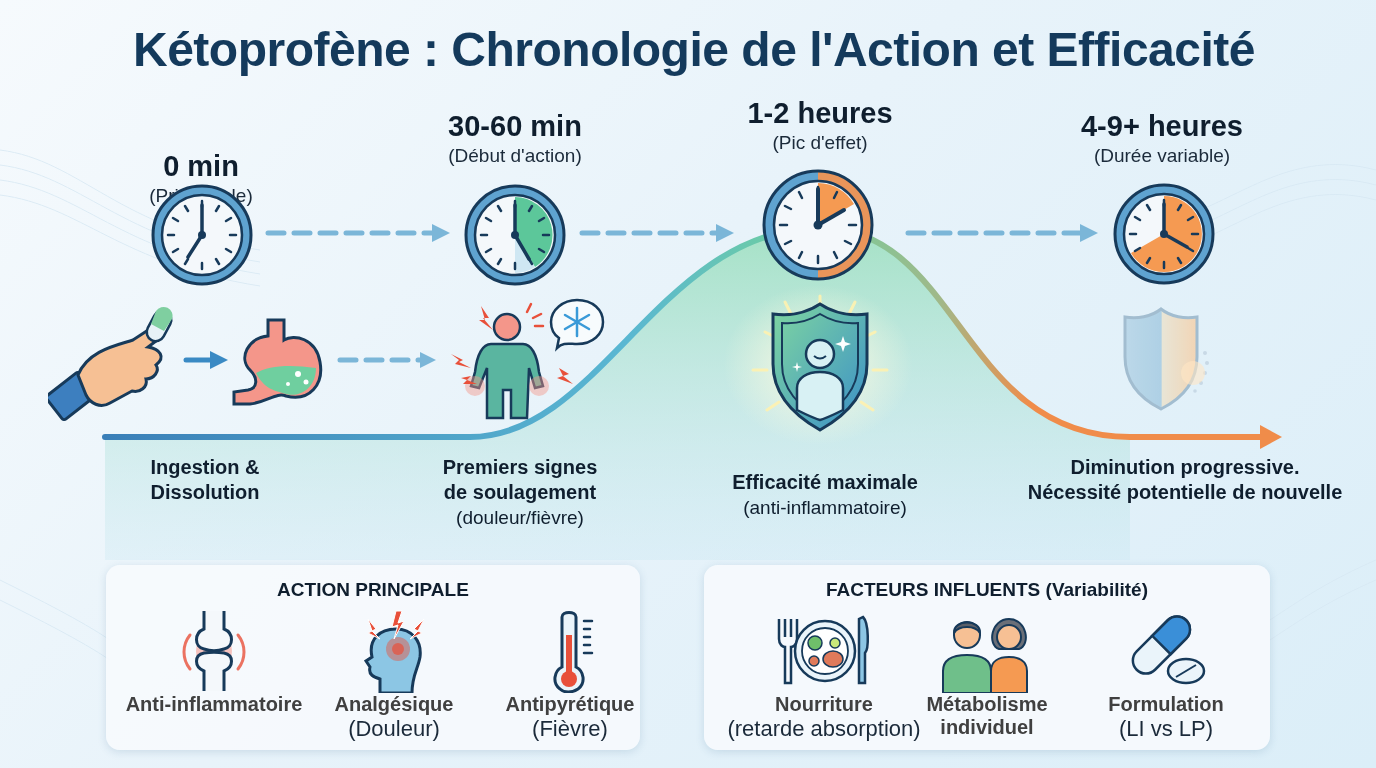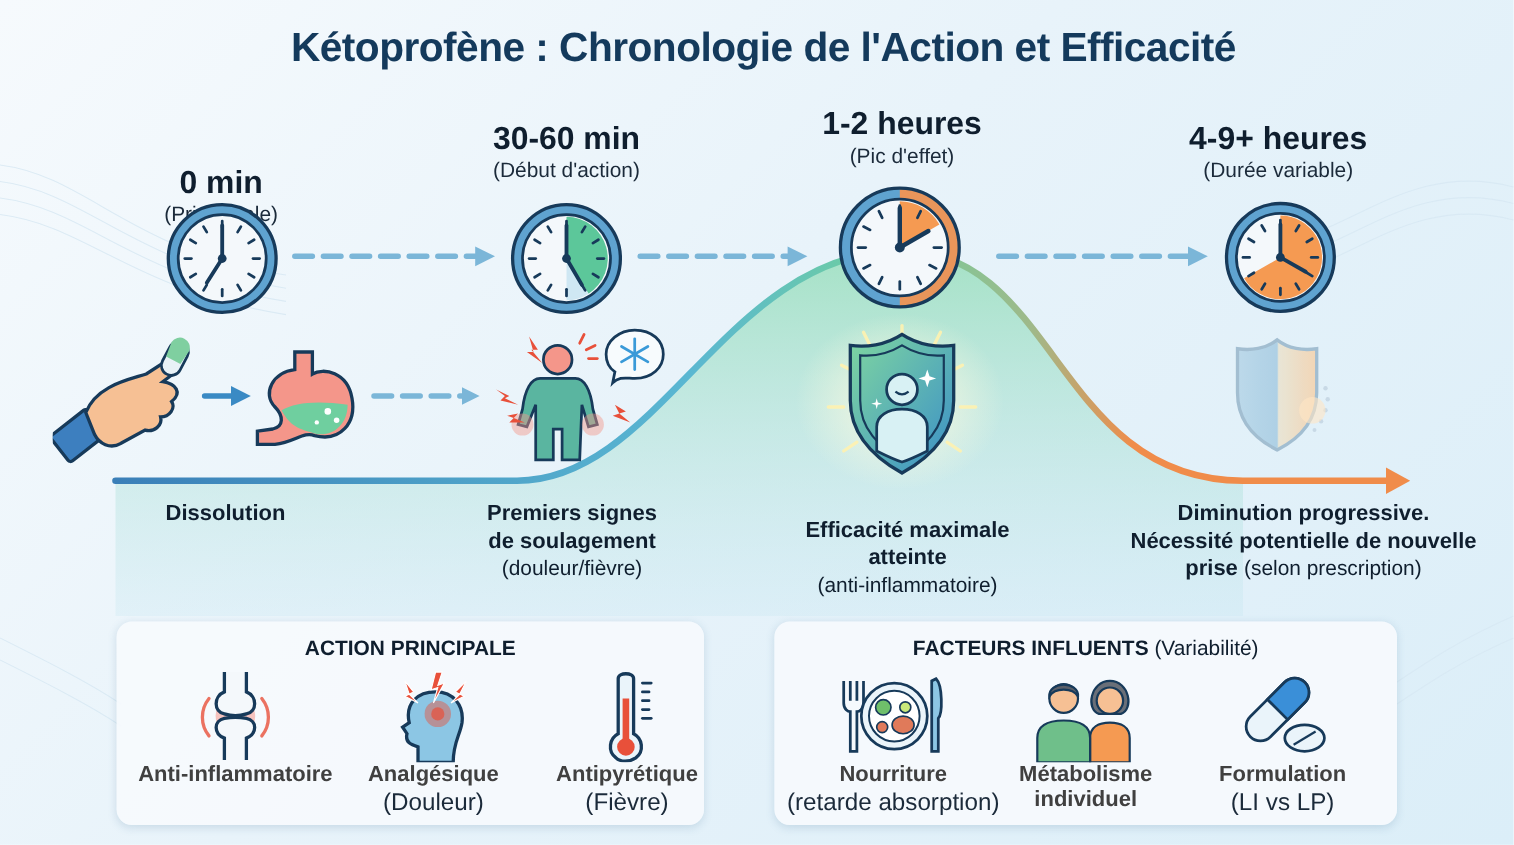--- a/index.html
+++ b/index.html
@@ -6,34 +6,34 @@
   html, body { width: 1376px; height: 768px; overflow: hidden; }
   body {
     font-family: "Liberation Sans", "DejaVu Sans", sans-serif;
     background: linear-gradient(135deg, #f6fafd 0%, #e8f3fa 45%, #dbeef8 100%);
     position: relative;
     color: #0f1e2e;
   }
   .abs { position: absolute; }
   .title {
     left: 0; width: 1376px; top: 22px; text-align: center;
-    font-size: 37px; font-weight: bold; color: #143a5c; letter-spacing: -0.5px; padding-left: 12px;
+    font-size: 48px; font-weight: bold; color: #143a5c; letter-spacing: -0.5px; padding-left: 12px;
   }
   .stage-head { text-align: center; width: 260px; }
   .stage-time { font-size: 29px; font-weight: bold; color: #0f1e2e; }
   .stage-sub { font-size: 19px; color: #1b2a3a; margin-top: 2px; }
   .caption { text-align: center; font-size: 20px; line-height: 25px; color: #0f1e2e; }
   .caption .thin { font-weight: normal; }
   .panel {
     background: rgba(246, 250, 253, 0.92);
     border-radius: 14px;
     box-shadow: 0 2px 8px rgba(60, 110, 150, 0.18);
   }
   .panel-title { text-align: center; font-size: 19px; font-weight: bold; color: #0f1e2e; }
-  .panel-title .thin { font-weight: normal; }
+  .panel-title .thin { font-weight: bold; }
   .item { position: absolute; text-align: center; width: 200px; }
   .item-label { font-size: 20px; font-weight: bold; color: #404040; }
   .item-sub { font-size: 22px; color: #1b2a3a; }
   svg { display: block; }
 </style>
 </head>
 <body>
 
 <svg class="abs" style="left:0;top:0" width="1376" height="768">
   <g fill="none" stroke="#d7e8f3" stroke-width="1" opacity="0.8">
@@ -286,39 +286,35 @@
     <circle cx="90" cy="48" r="2"></circle>
       <circle cx="92" cy="58" r="2"></circle>
       <circle cx="90" cy="68" r="2"></circle>
       <circle cx="86" cy="78" r="2"></circle>
       <circle cx="80" cy="86" r="1.8"></circle>
   </g>
   <circle cx="78" cy="68" r="12" fill="#ffe6c4" opacity="0.6"></circle>
 </svg>
 
 <div class="abs caption" style="left:95px;top:455px;width:220px;">
+  <div style="font-weight:bold">Ingestion &amp;</div>
   <div style="font-weight:bold">Dissolution</div>
 </div>
 <div class="abs caption" style="left:400px;top:455px;width:240px;">
   <div style="font-weight:bold">Premiers signes</div>
   <div style="font-weight:bold">de soulagement</div>
   <div class="thin" style="font-size:19px">(douleur/fièvre)</div>
 </div>
 <div class="abs caption" style="left:700px;top:470px;width:250px;">
   <div style="font-weight:bold">Efficacité maximale</div>
-  <div style="font-weight:bold">atteinte</div>
   <div class="thin" style="font-size:19px">(anti-inflammatoire)</div>
 </div>
 <div class="abs caption" style="left:1000px;top:455px;width:370px;">
   <div style="font-weight:bold">Diminution progressive.</div>
   <div style="font-weight:bold">Nécessité potentielle de nouvelle</div>
-  <div>
-    <span style="font-weight:bold">prise</span>
-    <span class="thin" style="font-size:19px">(selon prescription)</span>
-  </div>
 </div>
 
 <div class="abs panel" style="left:106px;top:565px;width:534px;height:185px;">
   <div class="panel-title" style="margin-top:14px">ACTION PRINCIPALE</div>
 
   <div class="item" style="left:8px;top:44px;">
     <svg style="margin:0 auto" width="80" height="84" viewBox="0 0 80 84">
       <circle cx="40" cy="42" r="18" fill="#f4968a" opacity="0.55"></circle>
       <path d="M16 26 C 8 36, 8 50, 16 60" fill="none" stroke="#e8503a" stroke-width="3" stroke-linecap="round" opacity="0.8"></path>
       <path d="M64 26 C 72 36, 72 50, 64 60" fill="none" stroke="#e8503a" stroke-width="3" stroke-linecap="round" opacity="0.8"></path>
@@ -360,21 +356,21 @@
     <div class="item-sub">(Fièvre)</div>
   </div>
 </div>
 
 <div class="abs panel" style="left:704px;top:565px;width:566px;height:185px;">
   <div class="panel-title" style="margin-top:14px">
     <span>FACTEURS INFLUENTS</span>
     <span class="thin">(Variabilité)</span>
   </div>
 
-  <div class="item" style="left:8px;top:44px;text-align:center;">
+  <div class="item" style="left:20px;top:44px;text-align:center;">
     <svg style="margin:0 auto" width="110" height="84" viewBox="0 0 110 84">
       <g stroke="#173a5a" stroke-width="2.5" fill="#8cc6e4">
         <path d="M10 10 L10 30 C 10 36, 14 38, 16 38 L 16 74 L 22 74 L 22 38 C 24 38, 28 36, 28 30 L 28 10" fill="none"></path>
         <line x1="16" y1="10" x2="16" y2="28"></line>
           <line x1="22" y1="10" x2="22" y2="28"></line>
         <path d="M94 8 C 100 14, 100 40, 96 44 L 96 74 L 90 74 L 90 10 Z"></path>
       </g>
       <circle cx="56" cy="42" r="30" fill="#eaf4fa" stroke="#173a5a" stroke-width="2.5"></circle>
       <circle cx="56" cy="42" r="23" fill="#ffffff" stroke="#173a5a" stroke-width="1.8"></circle>
       <circle cx="46" cy="34" r="7" fill="#6fbf6a" stroke="#173a5a" stroke-width="1.5"></circle>

